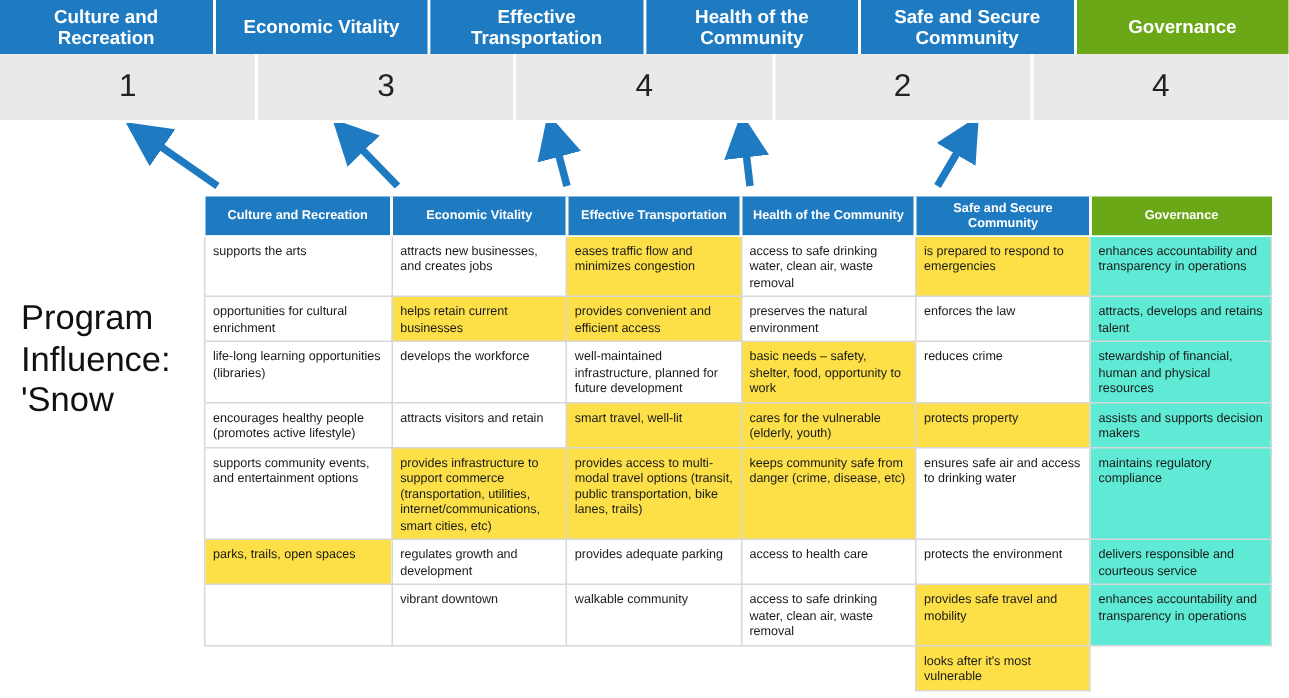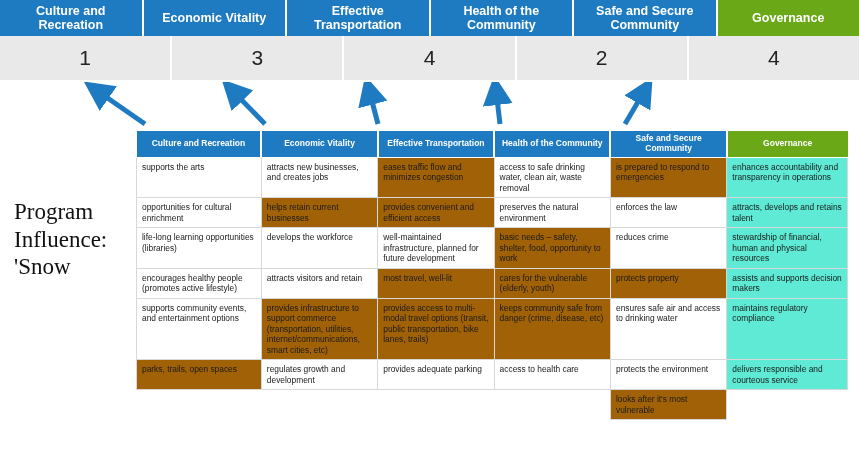--- a/index.html
+++ b/index.html
@@ -74,21 +74,20 @@
 
   
   #caption {
     position: absolute;
     left: 14px;
     top: 198px;
     width: 118px;
     font-size: 23px;
     color: #111111;
     line-height: 1.2;
-    font-family: Liberation Serif, serif;
   }
 
   
   #matrix {
     position: absolute;
     left: 136px;
     top: 131px;
     width: 712px;
     border-collapse: collapse;
     table-layout: fixed;
@@ -107,21 +106,21 @@
   #matrix th.green { background: #6aa818; border-right: none; }
   #matrix td {
     font-size: 8.4px;
     color: #1a1a1a;
     vertical-align: top;
     padding: 4px 5px 4px 5px;
     line-height: 1.25;
     border: 1px solid #d8d8d8;
     height: 19px;
   }
-  #matrix td.hl { background: #a16207; }
+  #matrix td.hl { background: #fde047; }
   #matrix td.plain { background: #ffffff; }
   #matrix td.gray { background: #5eead4; }
   #matrix td.empty { background: #ffffff; border: 1px solid #d8d8d8; }
   #matrix td.blank-nb { background: #ffffff; border: none; }
   #matrix col.c1 { width: 118px; }
   #matrix col.c2 { width: 110px; }
   #matrix col.c3 { width: 110px; }
   #matrix col.c4 { width: 110px; }
   #matrix col.c5 { width: 110px; }
   #matrix col.c6 { width: 114px; }
@@ -222,21 +221,21 @@
         <td class="plain">life-long learning opportunities (libraries)</td>
         <td class="plain">develops the workforce</td>
         <td class="plain">well-maintained infrastructure, planned for future development</td>
         <td class="hl">basic needs – safety, shelter, food, opportunity to work</td>
         <td class="plain">reduces crime</td>
         <td class="gray">stewardship of financial, human and physical resources</td>
       </tr>
       <tr>
         <td class="plain">encourages healthy people (promotes active lifestyle)</td>
         <td class="plain">attracts visitors and retain</td>
-        <td class="hl">most travel, well-lit</td>
+        <td class="hl">smart travel, well-lit</td>
         <td class="hl">cares for the vulnerable (elderly, youth)</td>
         <td class="hl">protects property</td>
         <td class="gray">assists and supports decision makers</td>
       </tr>
       <tr>
         <td class="plain">supports community events, and entertainment options</td>
         <td class="hl">provides infrastructure to support commerce (transportation, utilities, internet/communications, smart cities, etc)</td>
         <td class="hl">provides access to multi-modal travel options (transit, public transportation, bike lanes, trails)</td>
         <td class="hl">keeps community safe from danger (crime, disease, etc)</td>
         <td class="plain">ensures safe air and access to drinking water</td>
@@ -244,20 +243,28 @@
       </tr>
       <tr>
         <td class="hl">parks, trails, open spaces</td>
         <td class="plain">regulates growth and development</td>
         <td class="plain">provides adequate parking</td>
         <td class="plain">access to health care</td>
         <td class="plain">protects the environment</td>
         <td class="gray">delivers responsible and courteous service</td>
       </tr>
       <tr>
+        <td class="empty"></td>
+        <td class="plain">vibrant downtown</td>
+        <td class="plain">walkable community</td>
+        <td class="plain">access to safe drinking water, clean air, waste removal</td>
+        <td class="hl">provides safe travel and mobility</td>
+        <td class="gray">enhances accountability and transparency in operations</td>
+      </tr>
+      <tr>
         <td class="blank-nb"></td>
         <td class="blank-nb"></td>
         <td class="blank-nb"></td>
         <td class="blank-nb"></td>
         <td class="hl">looks after it's most vulnerable</td>
         <td class="blank-nb"></td>
       </tr>
     </tbody>
 </table>
 

